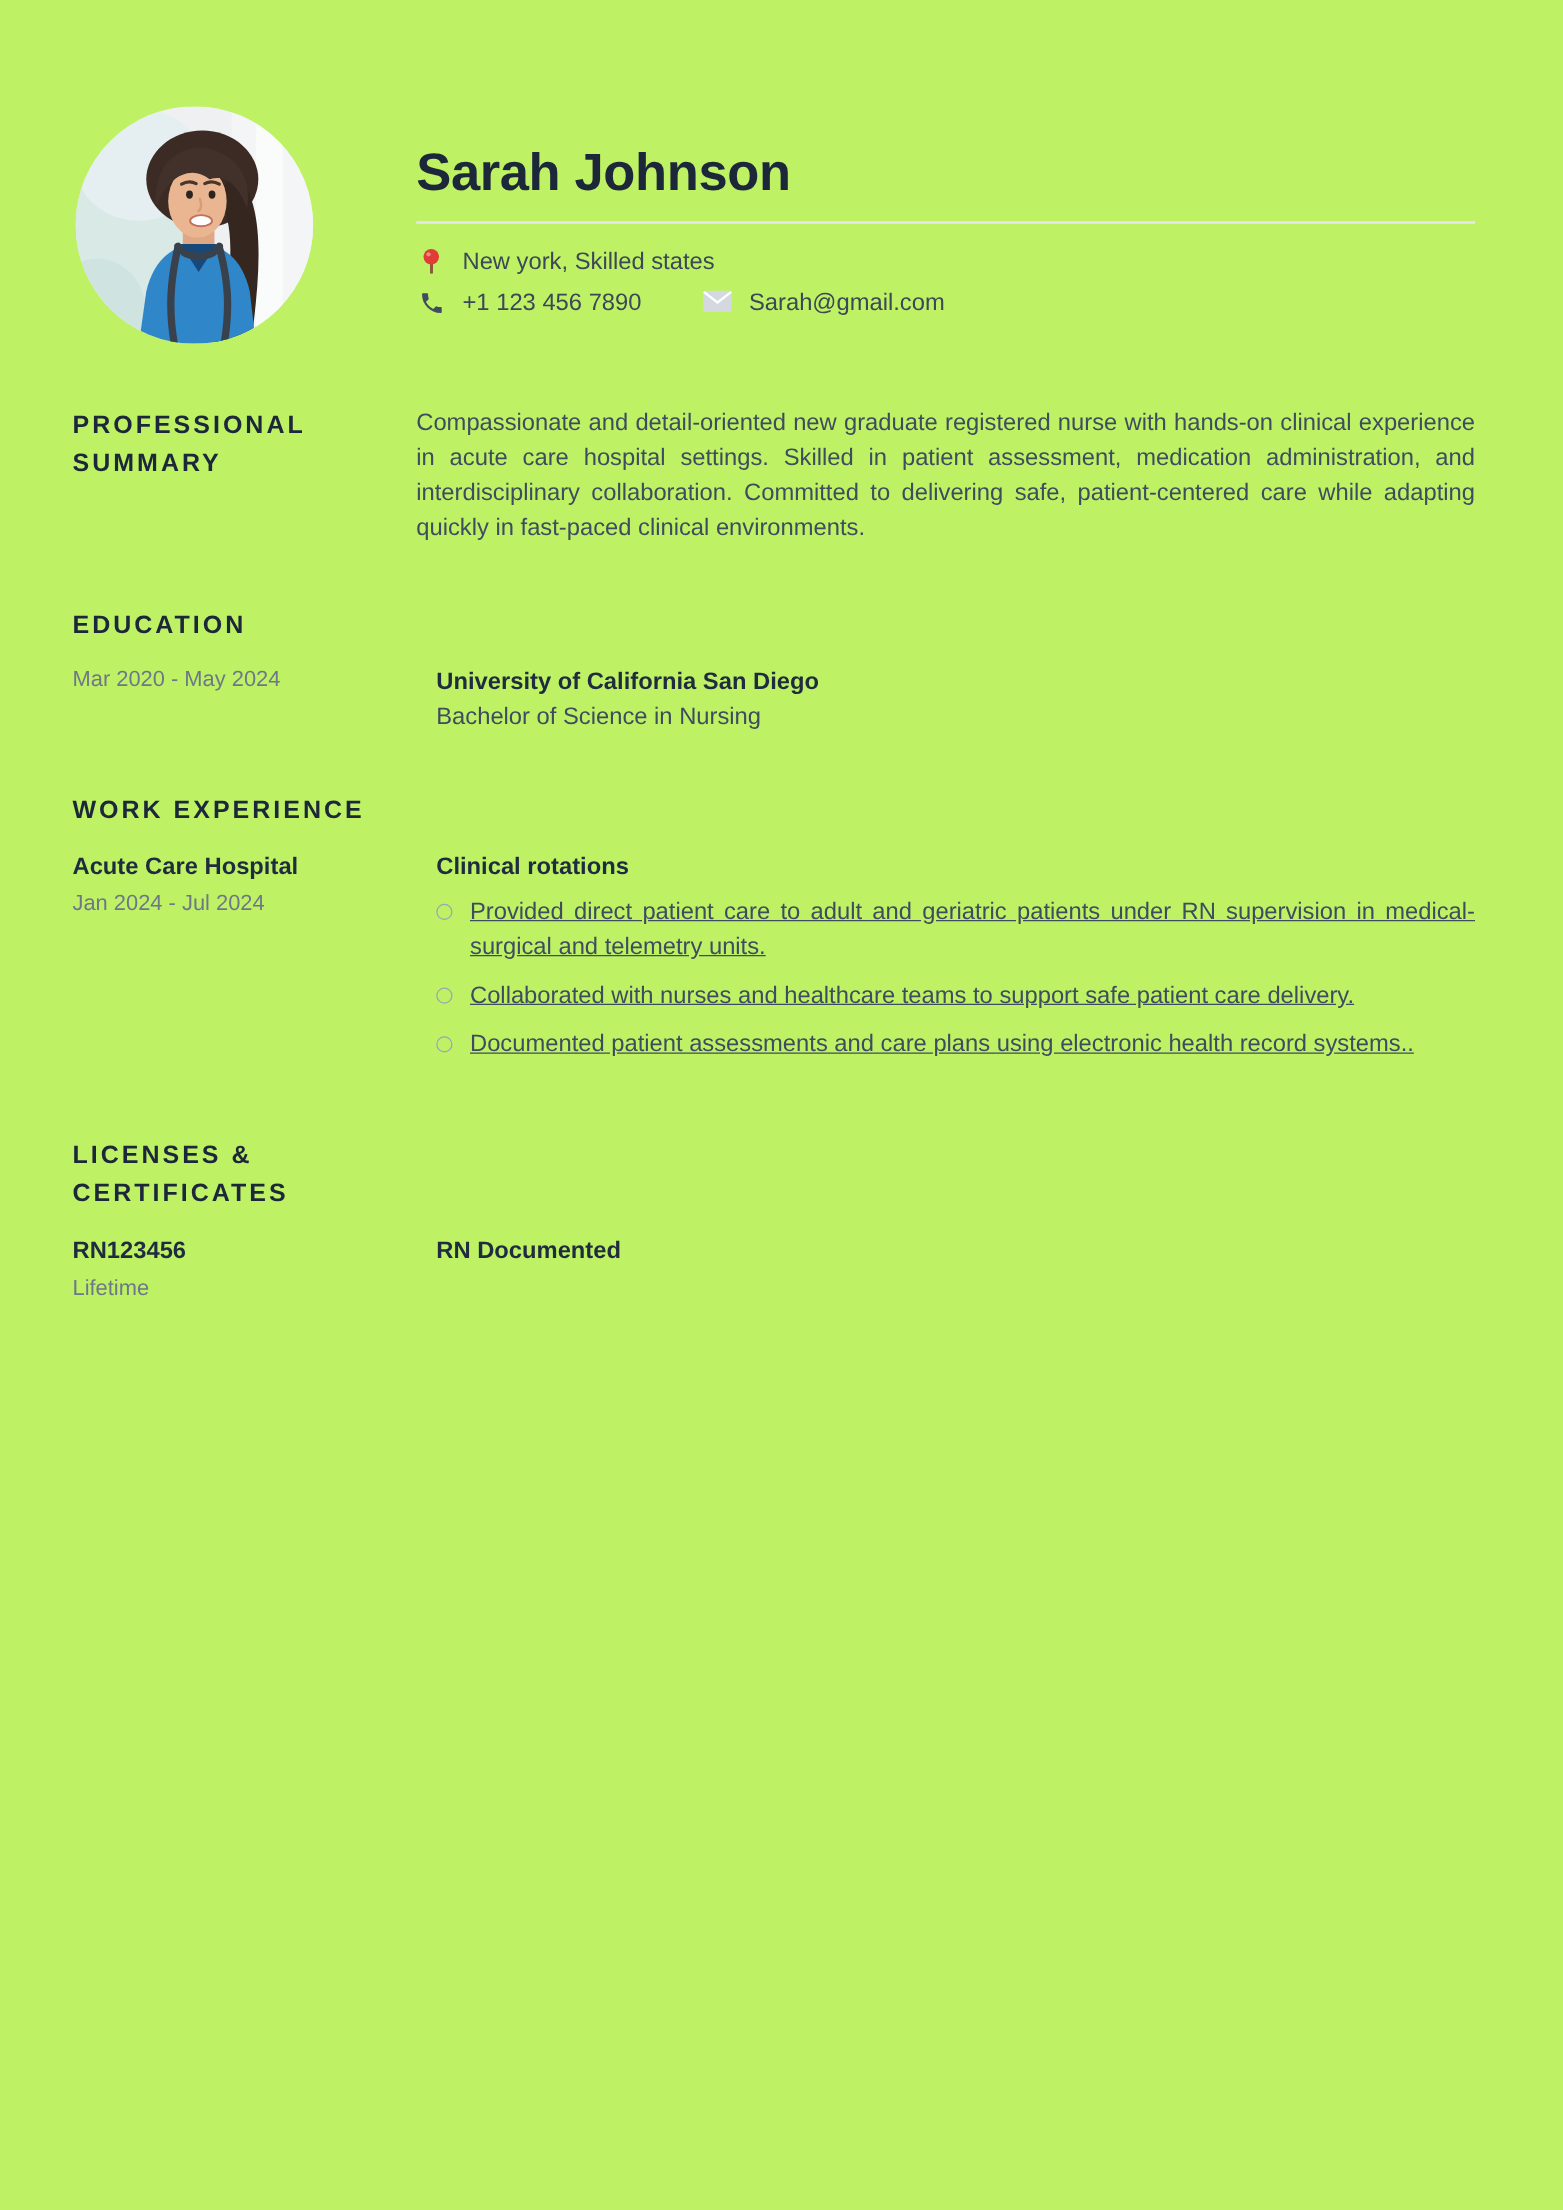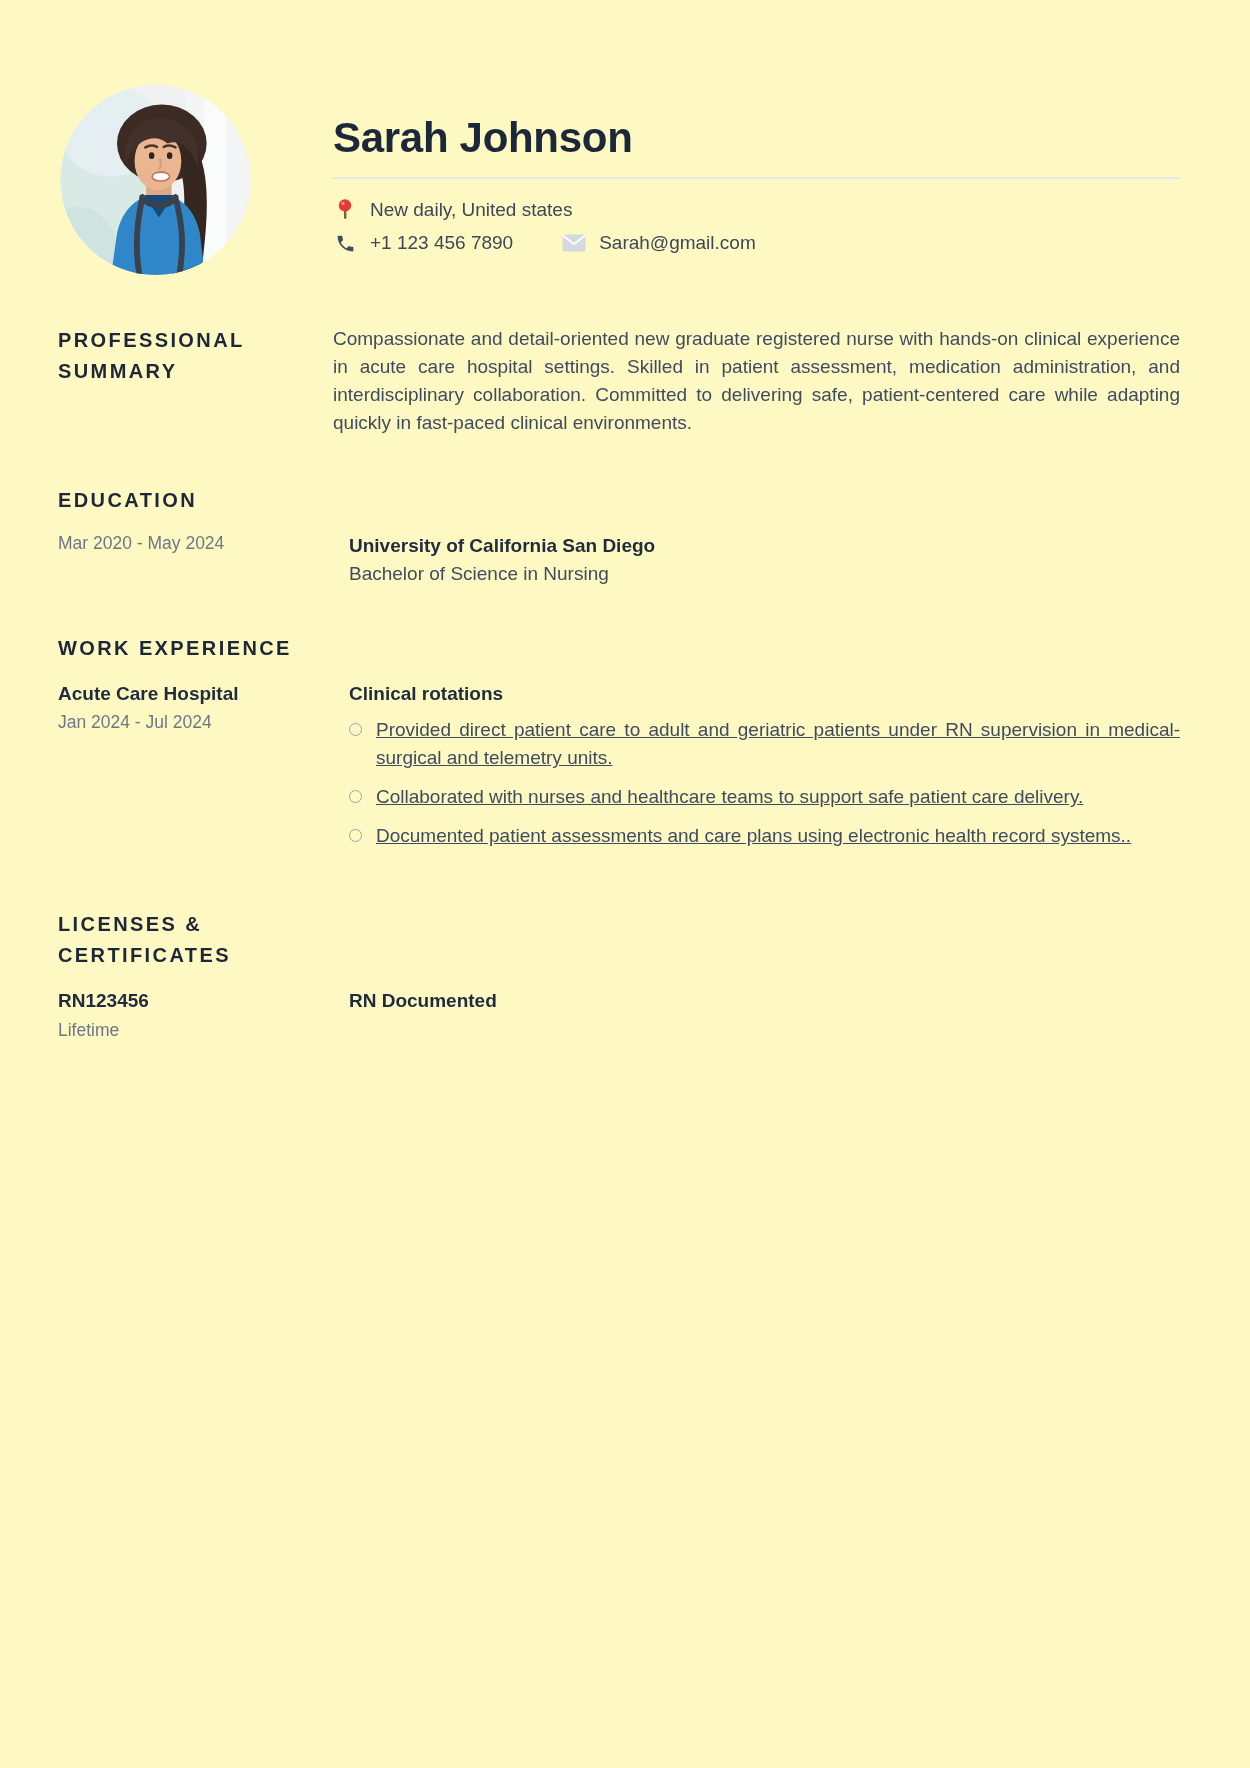--- a/index.html
+++ b/index.html
@@ -1,36 +1,36 @@
 <!DOCTYPE html>
 <html><head>
 <meta charset="utf-8">
 <style>
   html,body { margin:0; padding:0; background:#ffffff; }
   body { font-family:"Liberation Sans", sans-serif; color:#3f4c5f; }
   .page {
     position:relative; width:1250px; height:1768px; margin:0 auto;
-    background:#fef9c3; box-sizing:border-box;
+    background:#bef264; box-sizing:border-box;
     padding:85px 70px 0 58px; overflow:hidden;
   }
 
   
   .header { display:grid; grid-template-columns:252px 1fr; column-gap:23px; }
   .photo-wrap { width:195px; height:190px; }
   .photo-wrap svg { display:block; }
   .header-right { padding-top:30px; }
   .name {
     font-size:42px; font-weight:700; color:#1c2739; letter-spacing:-0.3px;
     line-height:1.1; margin:0;
   }
   .name-rule { border:none; border-top:2px solid #e4e8ee; margin:16px 0 0 0; }
   .contacts { margin-top:20px; }
   .contact-row { display:flex; align-items:center; gap:13px; font-size:19px; color:#3c4758; margin-top:11px; }
   .contact-row:first-child { margin-top:0; }
-  .contact-group { display:flex; align-items:center; gap:13px; margin-right:36px; }
+  .contact-group { display:flex; align-items:flex-start; gap:13px; margin-right:36px; }
   .cicon { flex:none; display:inline-flex; align-items:center; justify-content:center; width:24px; }
 
   
   .section { margin-top:48px; }
   .section.first { margin-top:50px; }
   .sec-grid { display:grid; grid-template-columns:252px 1fr; column-gap:23px; }
   .sec-heading {
     font-size:20px; font-weight:700; color:#1c2739; letter-spacing:2.4px;
     line-height:1.55; margin:0; max-width:252px;
   }
@@ -106,21 +106,21 @@
       <hr class="name-rule">
       <div class="contacts">
         <div class="contact-row">
           <span class="cicon">
             <svg width="16" height="22" viewBox="0 0 16 22">
               <rect x="7" y="9" width="2.4" height="11" rx="1.2" fill="#8a5a3b"></rect>
               <circle cx="8" cy="6.4" r="6.2" fill="#e23c39"></circle>
               <circle cx="5.8" cy="4.4" r="1.7" fill="#f08a84"></circle>
             </svg>
           </span>
-          <span>New daily, United states</span>
+          <span>New york, Skilled states</span>
         </div>
         <div class="contact-row">
           <span class="contact-group">
             <span class="cicon">
               <svg width="21" height="21" viewBox="0 0 24 24">
                 <path fill="#414c5e" d="M6.6 10.8c1.4 2.8 3.8 5.1 6.6 6.6l2.2-2.2c.3-.3.7-.4 1-.2 1.1.4 2.3.6 3.6.6.6 0 1 .4 1 1V20c0 .6-.4 1-1 1C10.8 21 3 13.2 3 4c0-.6.4-1 1-1h3.5c.6 0 1 .4 1 1 0 1.2.2 2.4.6 3.6.1.3 0 .7-.2 1l-2.3 2.2z"></path>
               </svg>
             </span>
             <span>+1 123 456 7890</span>
           </span>

